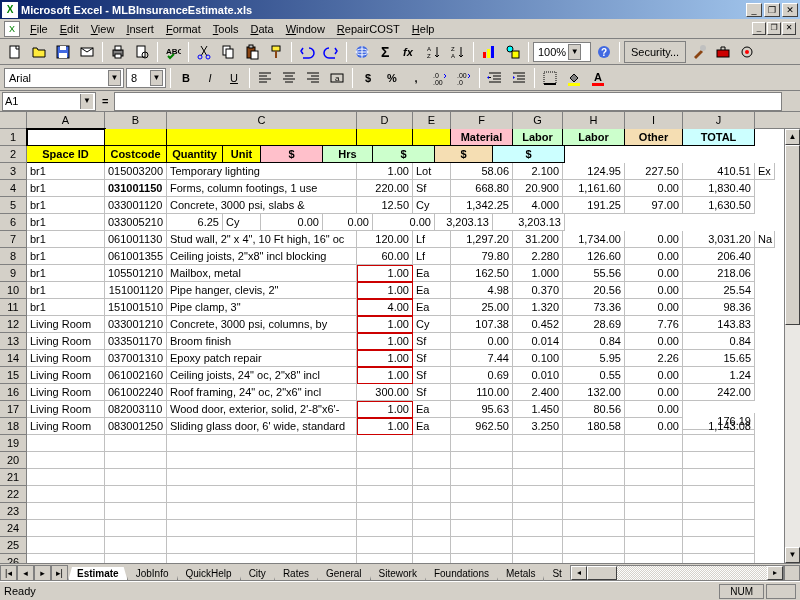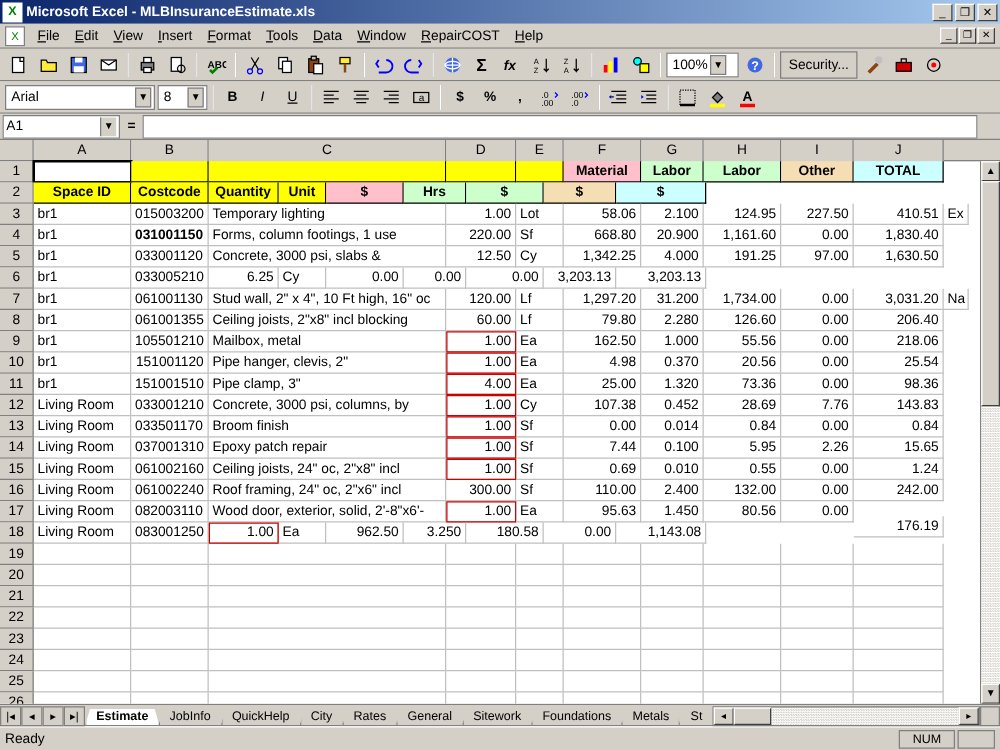--- a/index.html
+++ b/index.html
@@ -588,20 +588,21 @@
         <div class="cell ralign" style="width: 62px;">95.63</div>
         <div class="cell ralign" style="width: 50px;">1.450</div>
         <div class="cell ralign" style="width: 62px;">80.56</div>
         <div class="cell ralign" style="width: 58px;">0.00</div>
         <div class="cell ralign" style="width: 72px; margin-top: 12px;">176.19</div>
       </div>
       <div class="row">
         <div class="rowhdr">18</div>
         <div class="cell" style="width: 78px;">Living Room</div>
         <div class="cell" style="width: 62px;">083001250</div>
+        <div class="cell" style="width: 190px;">Sliding glass door, 6' wide, standard</div>
         <div class="cell ralign redbox" style="width: 56px;">1.00</div>
         <div class="cell" style="width: 38px;">Ea</div>
         <div class="cell ralign" style="width: 62px;">962.50</div>
         <div class="cell ralign" style="width: 50px;">3.250</div>
         <div class="cell ralign" style="width: 62px;">180.58</div>
         <div class="cell ralign" style="width: 58px;">0.00</div>
         <div class="cell ralign" style="width: 72px;">1,143.08</div>
       </div>
       <div class="row">
         <div class="rowhdr">19</div>

